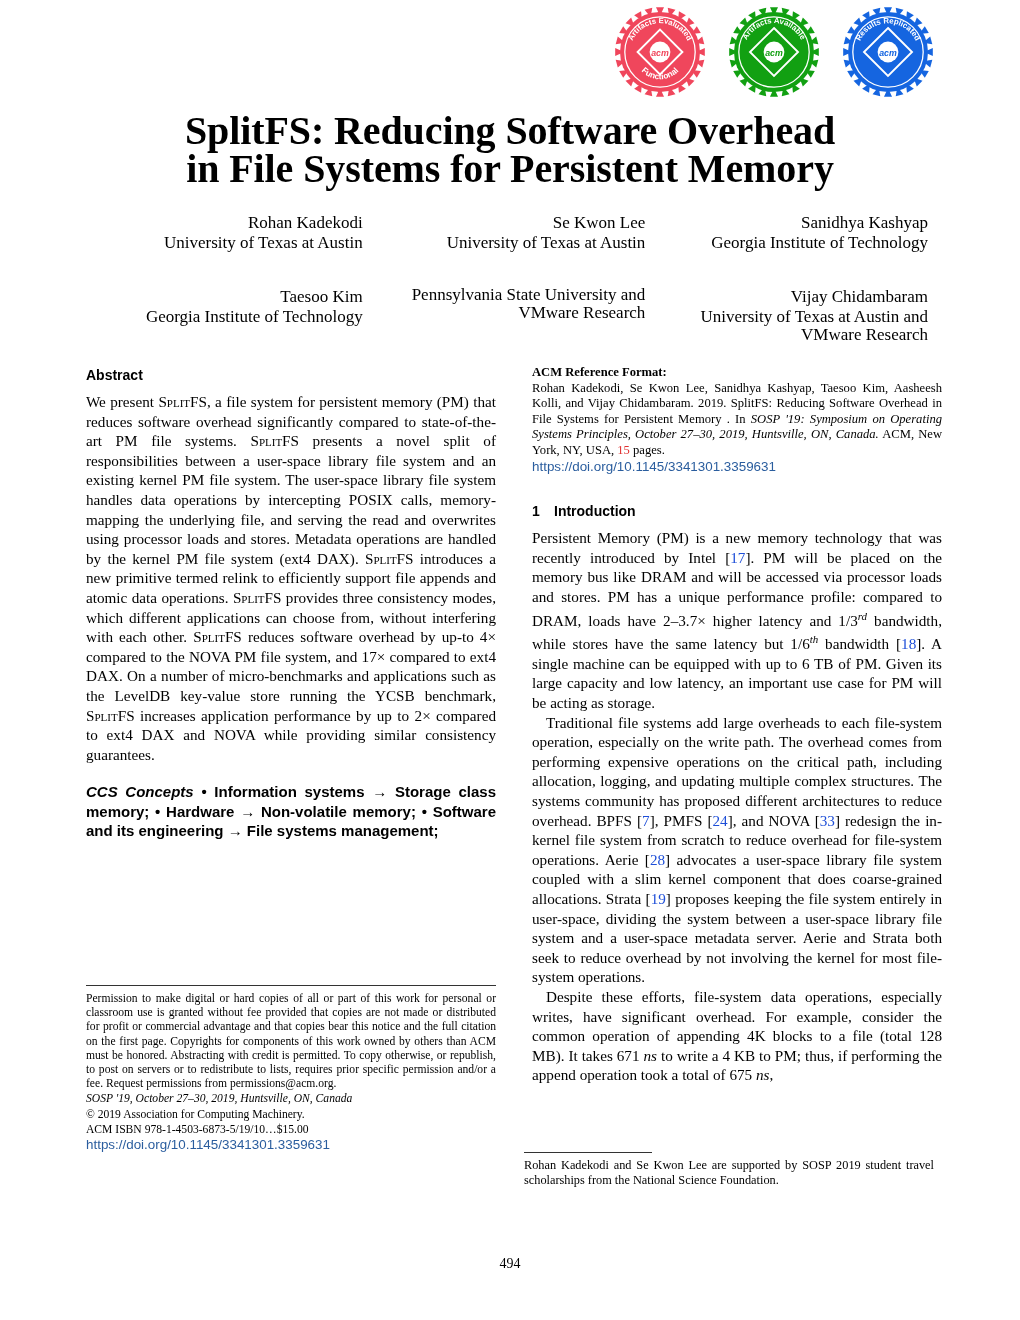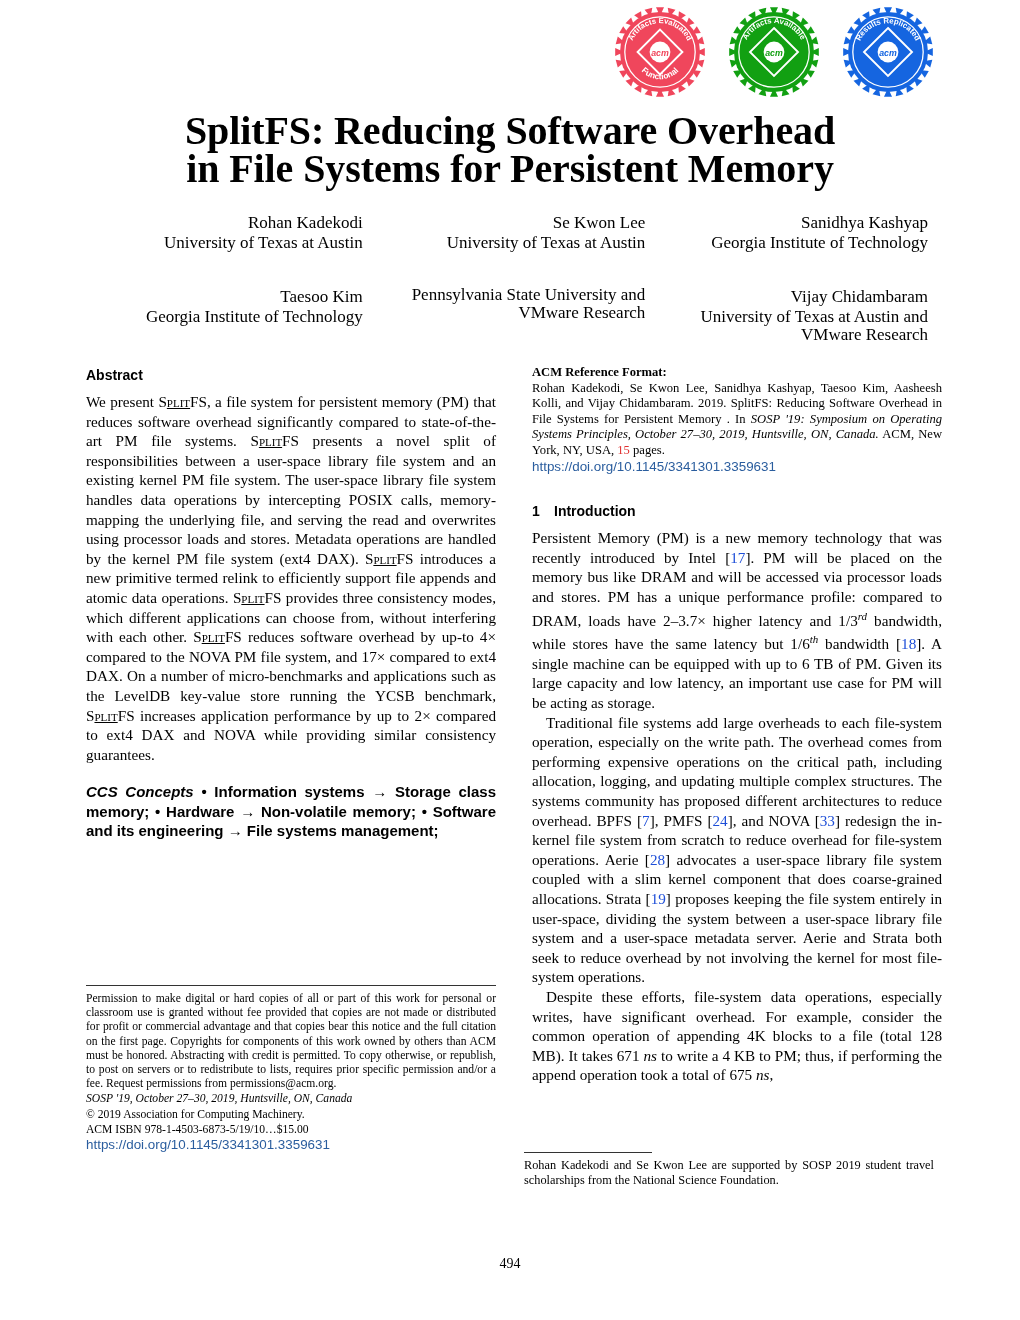--- a/index.html
+++ b/index.html
@@ -98,21 +98,20 @@
     font-size: 15.2px;
     line-height: 19.6px;
     text-align: justify;
     text-justify: inter-word;
     hyphens: none;
   }
   p.body + p.body { text-indent: 14px; }
 
   .sc {
     font-variant: small-caps;
-    text-decoration: underline;
   }
   .cite { color: #1d4ed8; }
   .cite-red { color: #e03030; }
   a.doi, .doi {
     color: #2a5d9e;
     text-decoration: none;
     font-family: "Liberation Sans", "DejaVu Sans", sans-serif;
     font-size: 13.4px;
   }
 

